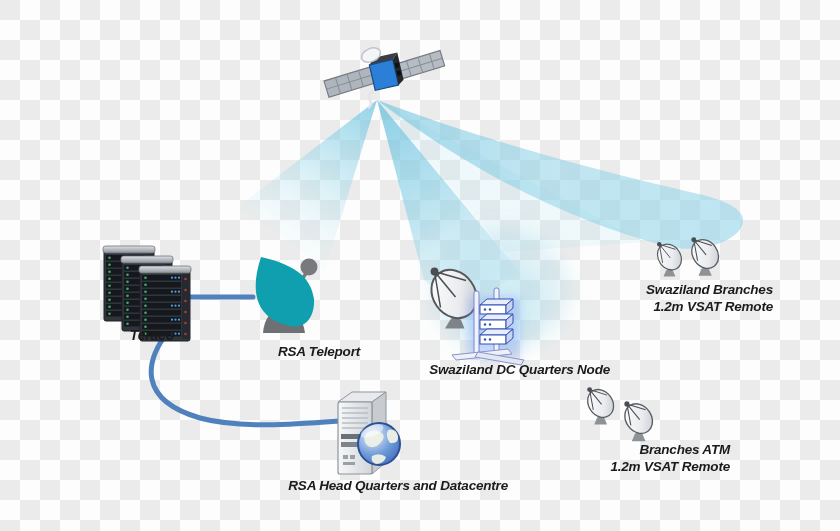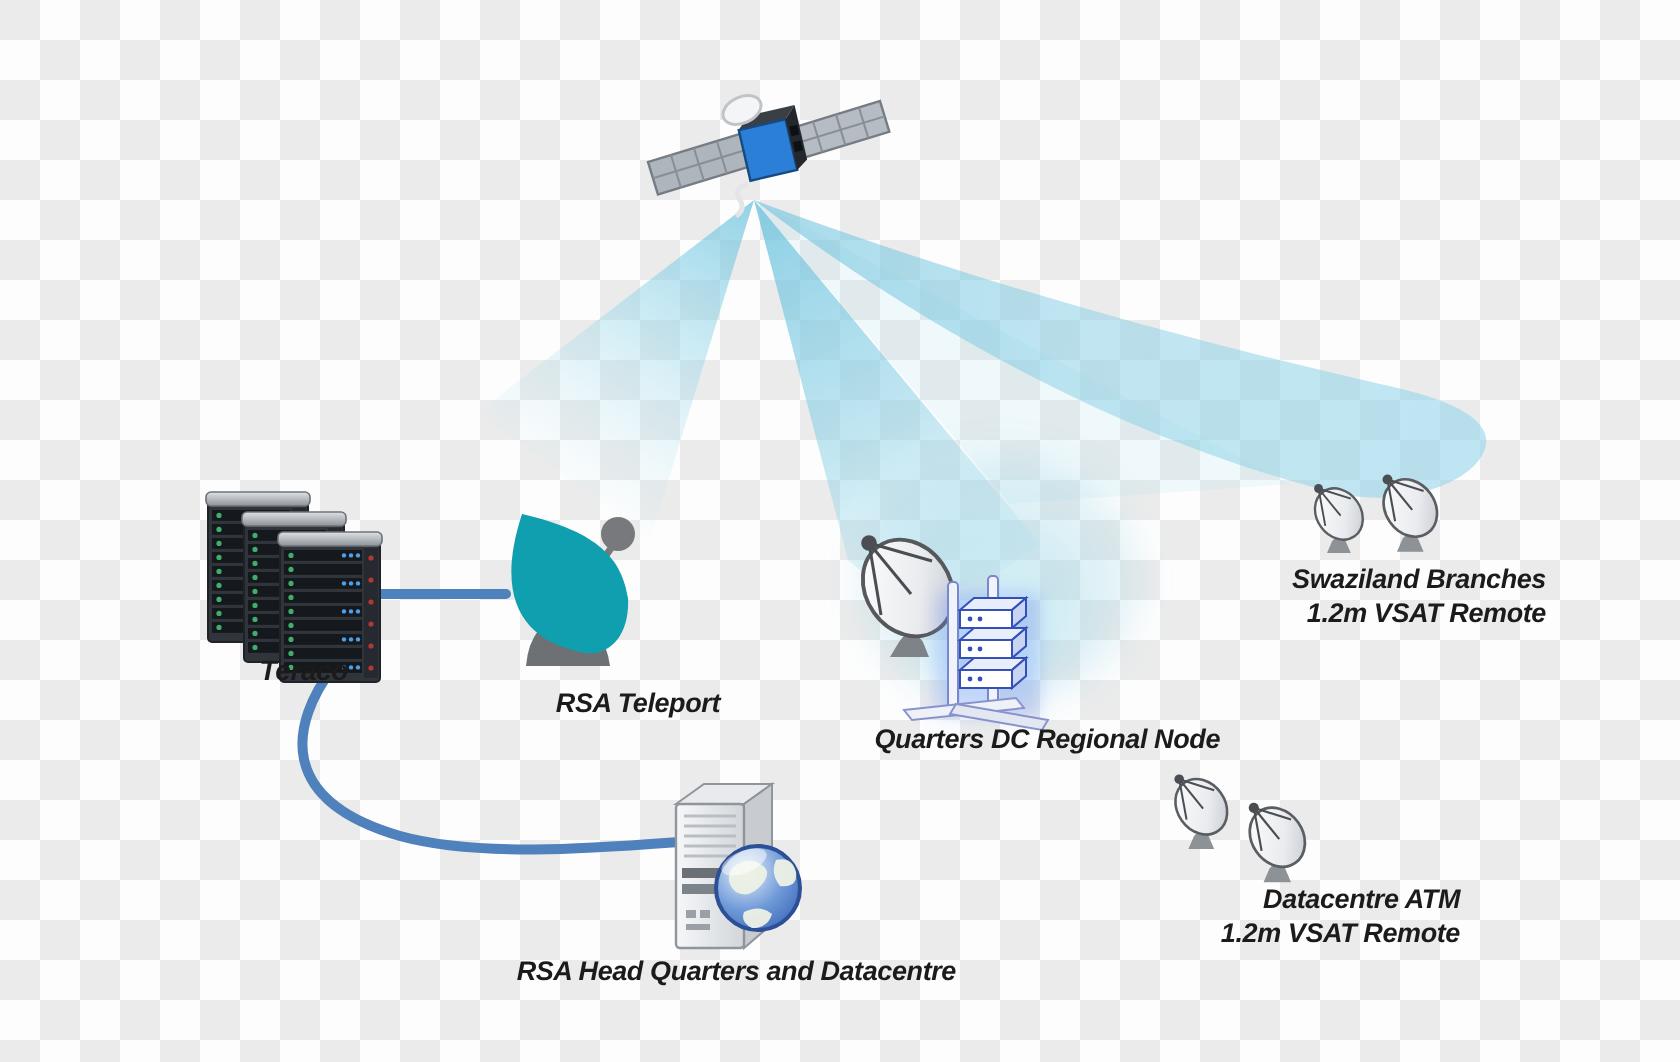--- a/index.html
+++ b/index.html
@@ -272,26 +272,26 @@
         <path d="M372,456 q8,-4 14,1 q-2,7 -10,7 q-6,-3 -4,-8 z"></path>
       </g>
       <ellipse cx="372" cy="431" rx="12" ry="5.5" transform="rotate(-22 372 431)" fill="rgba(255,255,255,0.5)"></ellipse>
     </g>
   </svg>
 
   <div class="lbl" style="left:54px;top:327px;width:120px;font-size:14px;">Teraco</div>
 
   <div class="lbl" style="left:200px;top:343px;width:160px;">RSA Teleport</div>
 
-  <div class="lbl" style="left:370px;top:361px;width:240px;">Quarters DC Regional Node</div>
+  <div class="lbl" style="left:370px;top:361px;width:240px;">Swaziland DC Quarters Node</div>
 
   <div class="lbl" style="left:593px;top:281px;width:180px;">
     <div>Swaziland Branches</div>
     <div>1.2m VSAT Remote</div>
   </div>
 
   <div class="lbl" style="left:550px;top:441px;width:180px;">
-    <div>Datacentre ATM</div>
+    <div>Branches ATM</div>
     <div>1.2m VSAT Remote</div>
   </div>
 
-  <div class="lbl" style="left:218px;top:477px;width:260px;">RSA Head Quarters and Datacentre</div>
+  <div class="lbl" style="left:248px;top:477px;width:260px;">RSA Head Quarters and Datacentre</div>
 </div>
 
 </body></html>

